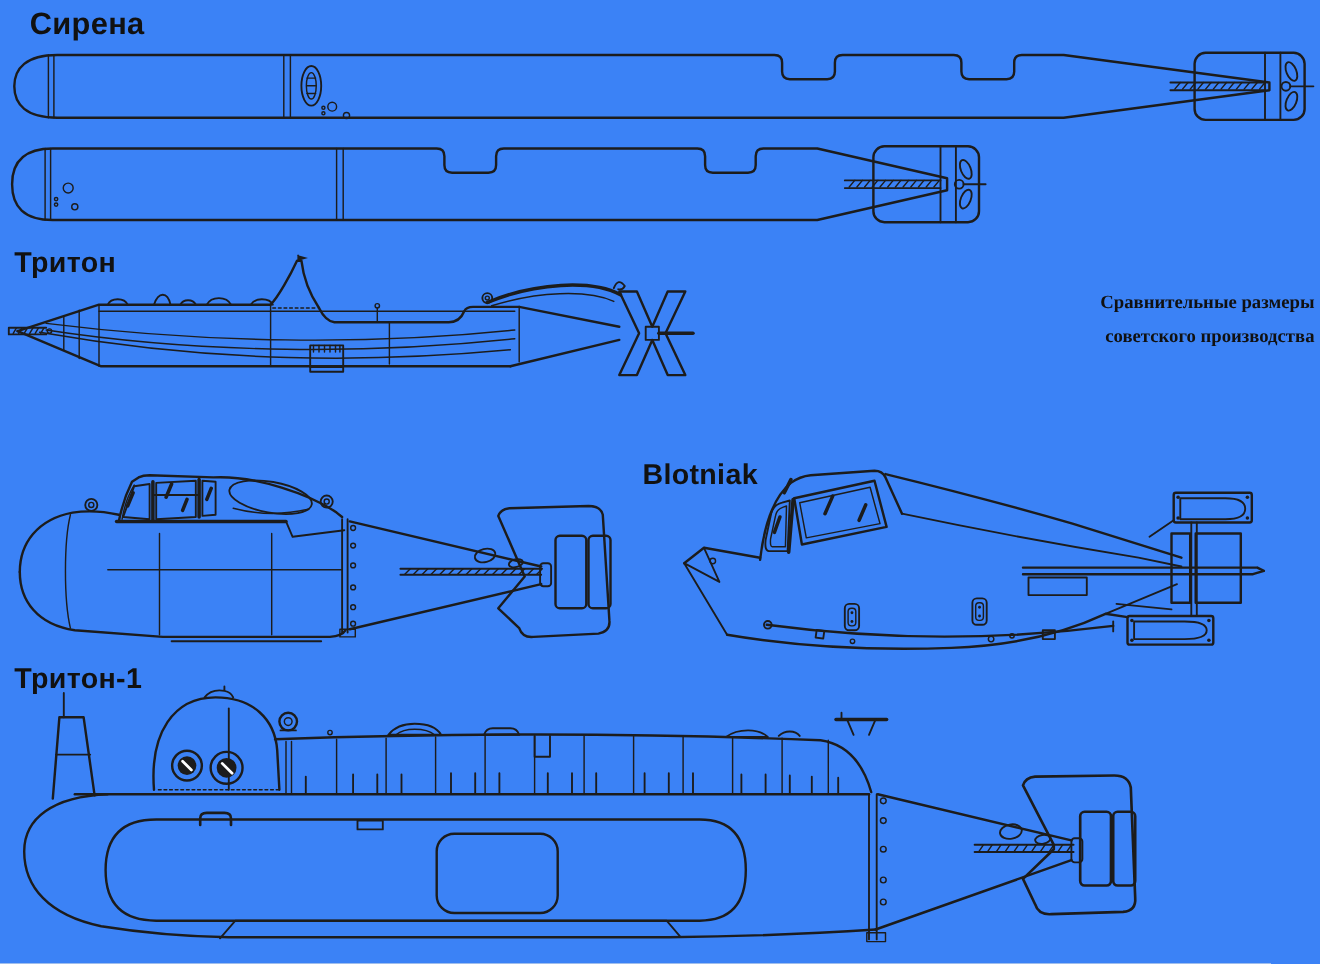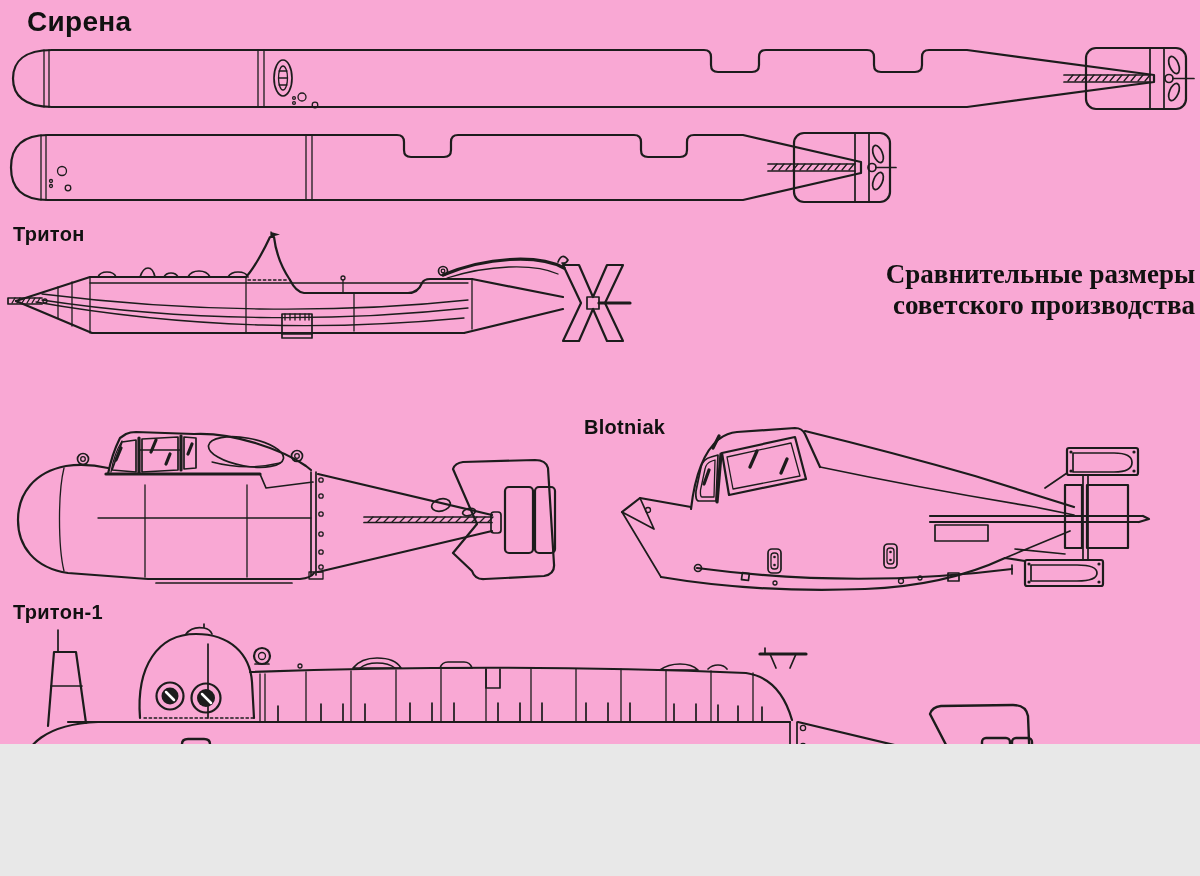--- a/index.html
+++ b/index.html
@@ -1,20 +1,20 @@
 <!DOCTYPE html>
 <html><head>
 <meta charset="utf-8">
 <style>
   html,body{margin:0;padding:0;background:#e8e8e8;}
-  #page{position:relative;width:1200px;height:744px;background:#f9a8d4;overflow:hidden;
+  #page{position:relative;width:1200px;height:876px;background:#3b82f6;overflow:hidden;
         font-family:"Liberation Sans",sans-serif;}
-  .label{position:absolute;font-weight:bold;font-size:20px;color:#111;letter-spacing:.3px;white-space:nowrap;}
+  .label{position:absolute;font-weight:bold;font-size:26px;color:#111;letter-spacing:.3px;white-space:nowrap;}
   .caption{position:absolute;top:259px;right:5px;text-align:right;color:#111;
-           font-family:"Liberation Serif",serif;font-weight:bold;font-size:27px;line-height:31px;white-space:nowrap;}
+           font-family:"Liberation Serif",serif;font-weight:bold;font-size:17px;line-height:31px;white-space:nowrap;}
   svg{position:absolute;overflow:visible;}
   svg *{stroke:#1c1c1c;fill:none;stroke-linecap:round;stroke-linejoin:round;}
   .s1{stroke-width:1.3px}
   .s16{stroke-width:1.7px}
   .s2{stroke-width:2.2px}
   .s3{stroke-width:3.2px}
   .fl{fill:#1c1c1c;stroke:none}
   .wh{stroke:#fff;fill:none}
   .dot{stroke-dasharray:2.5 2.6}
 </style>

